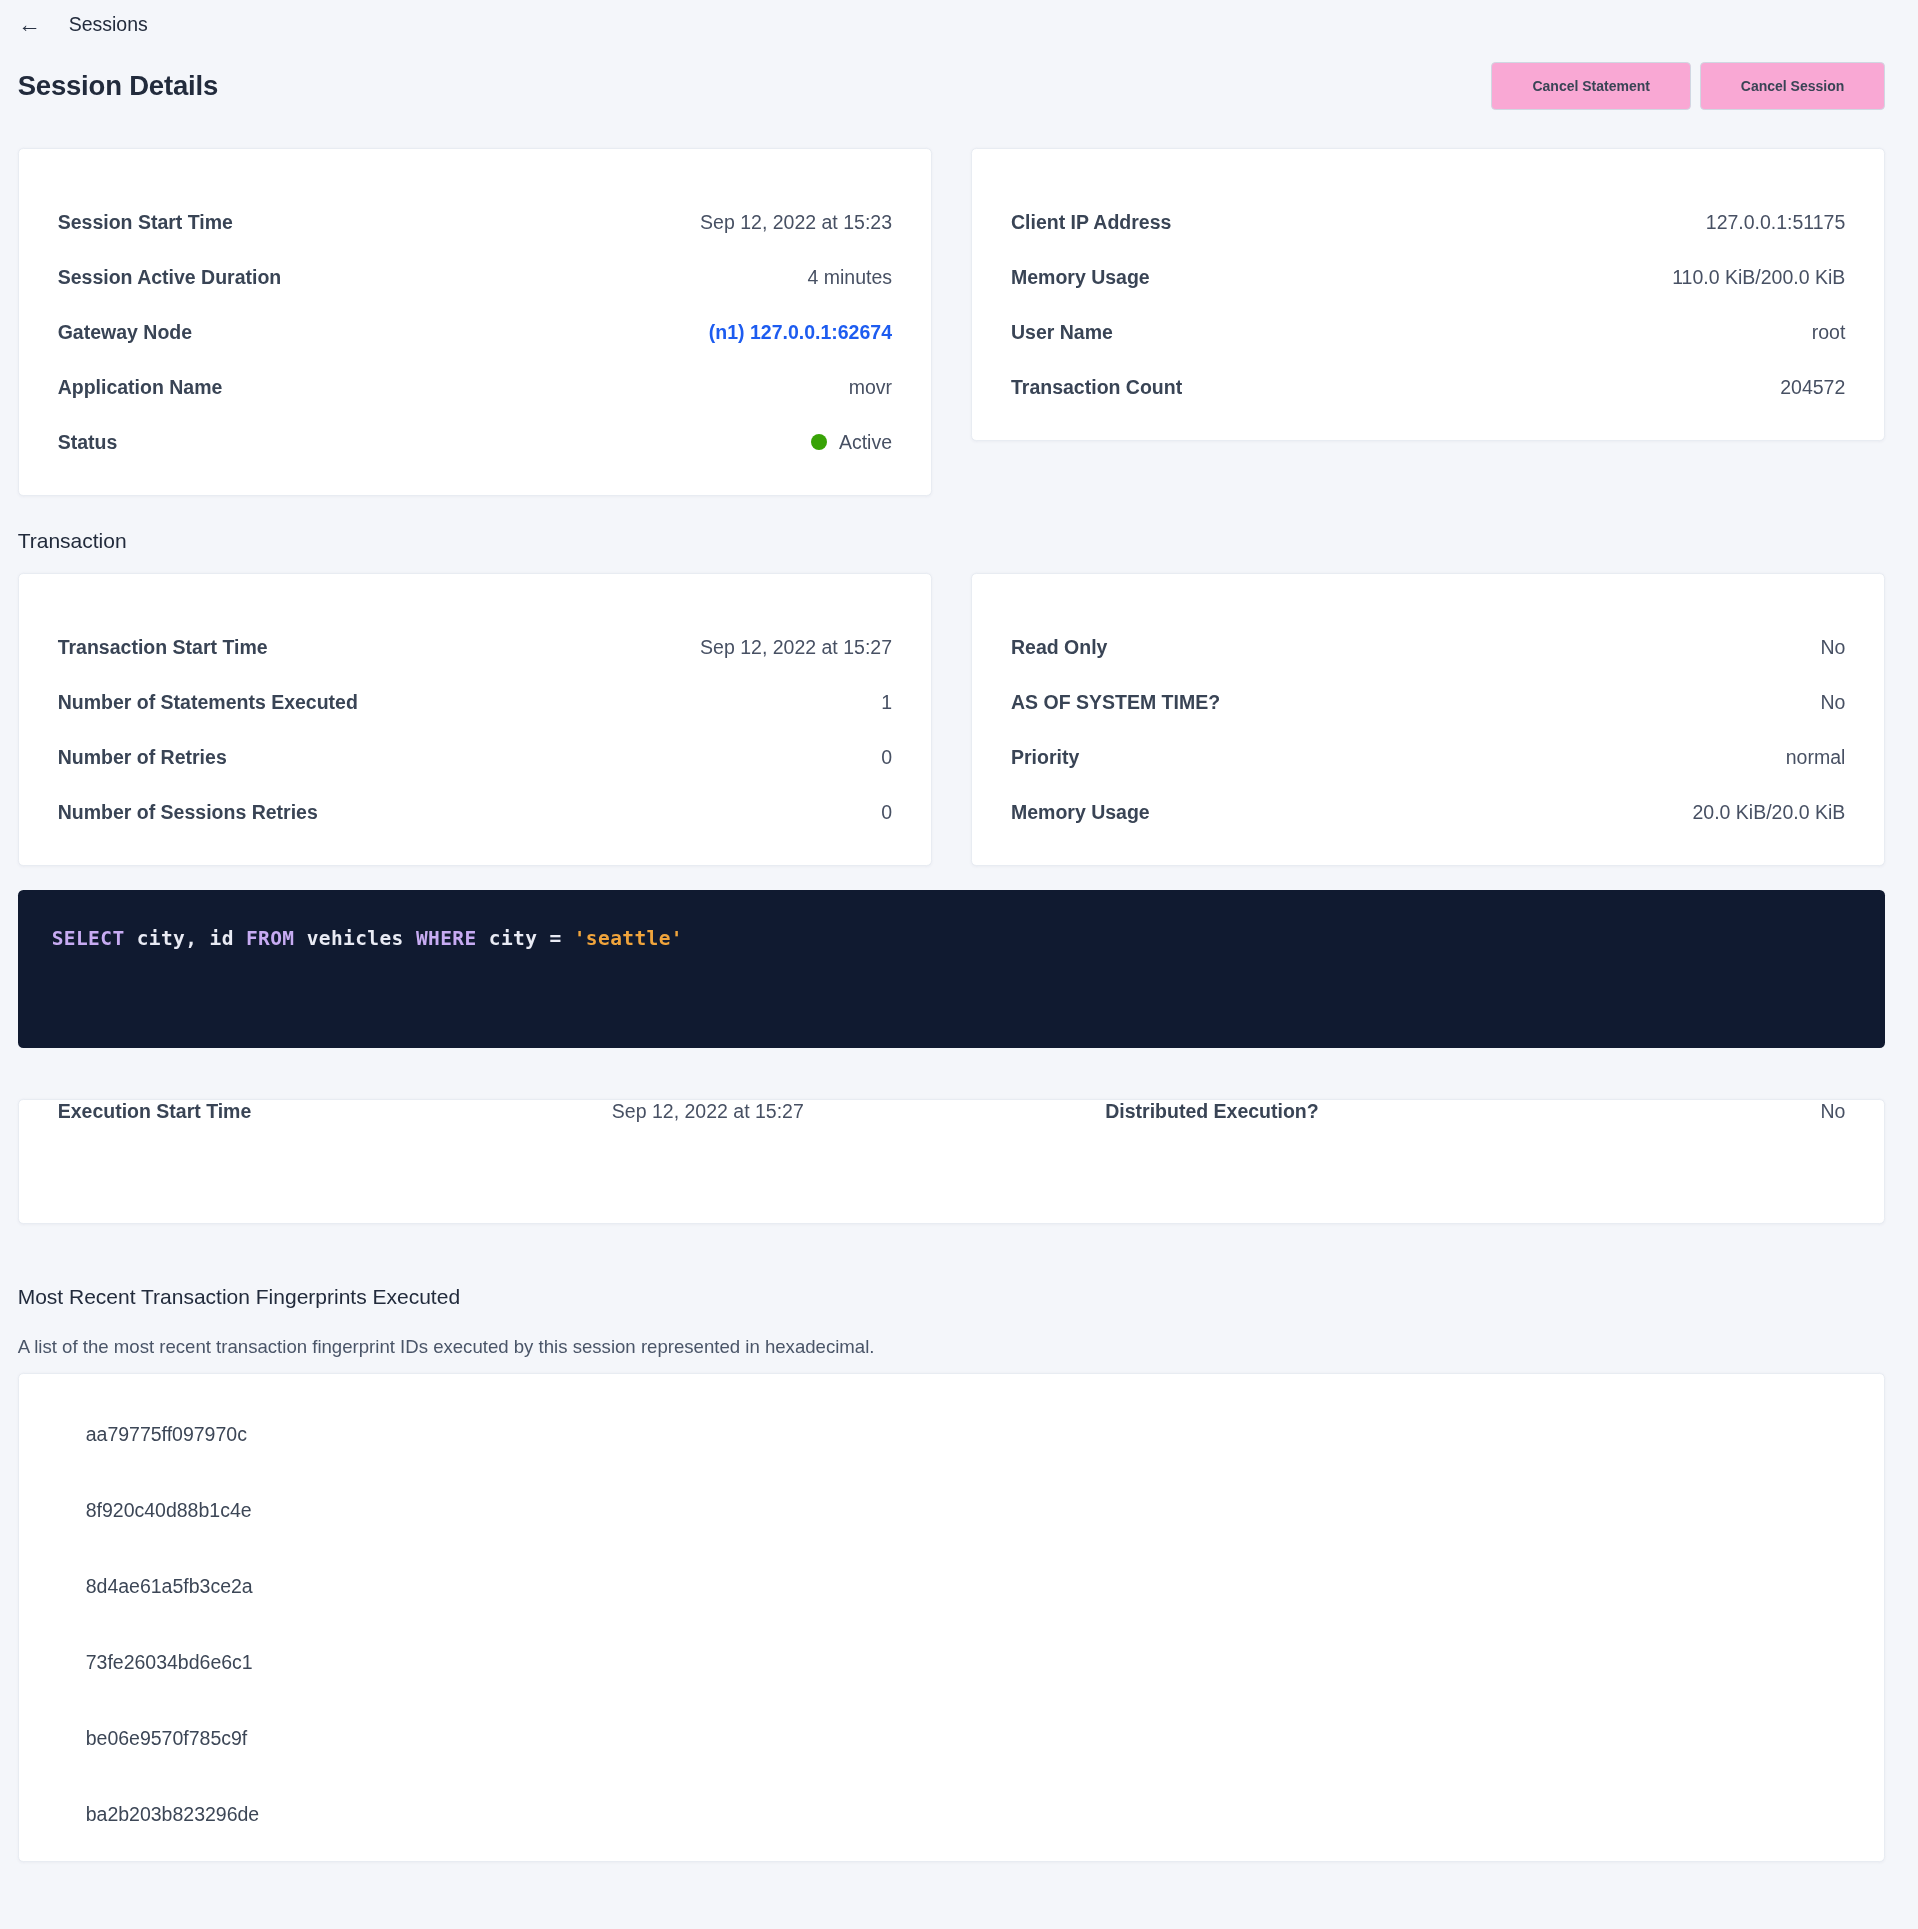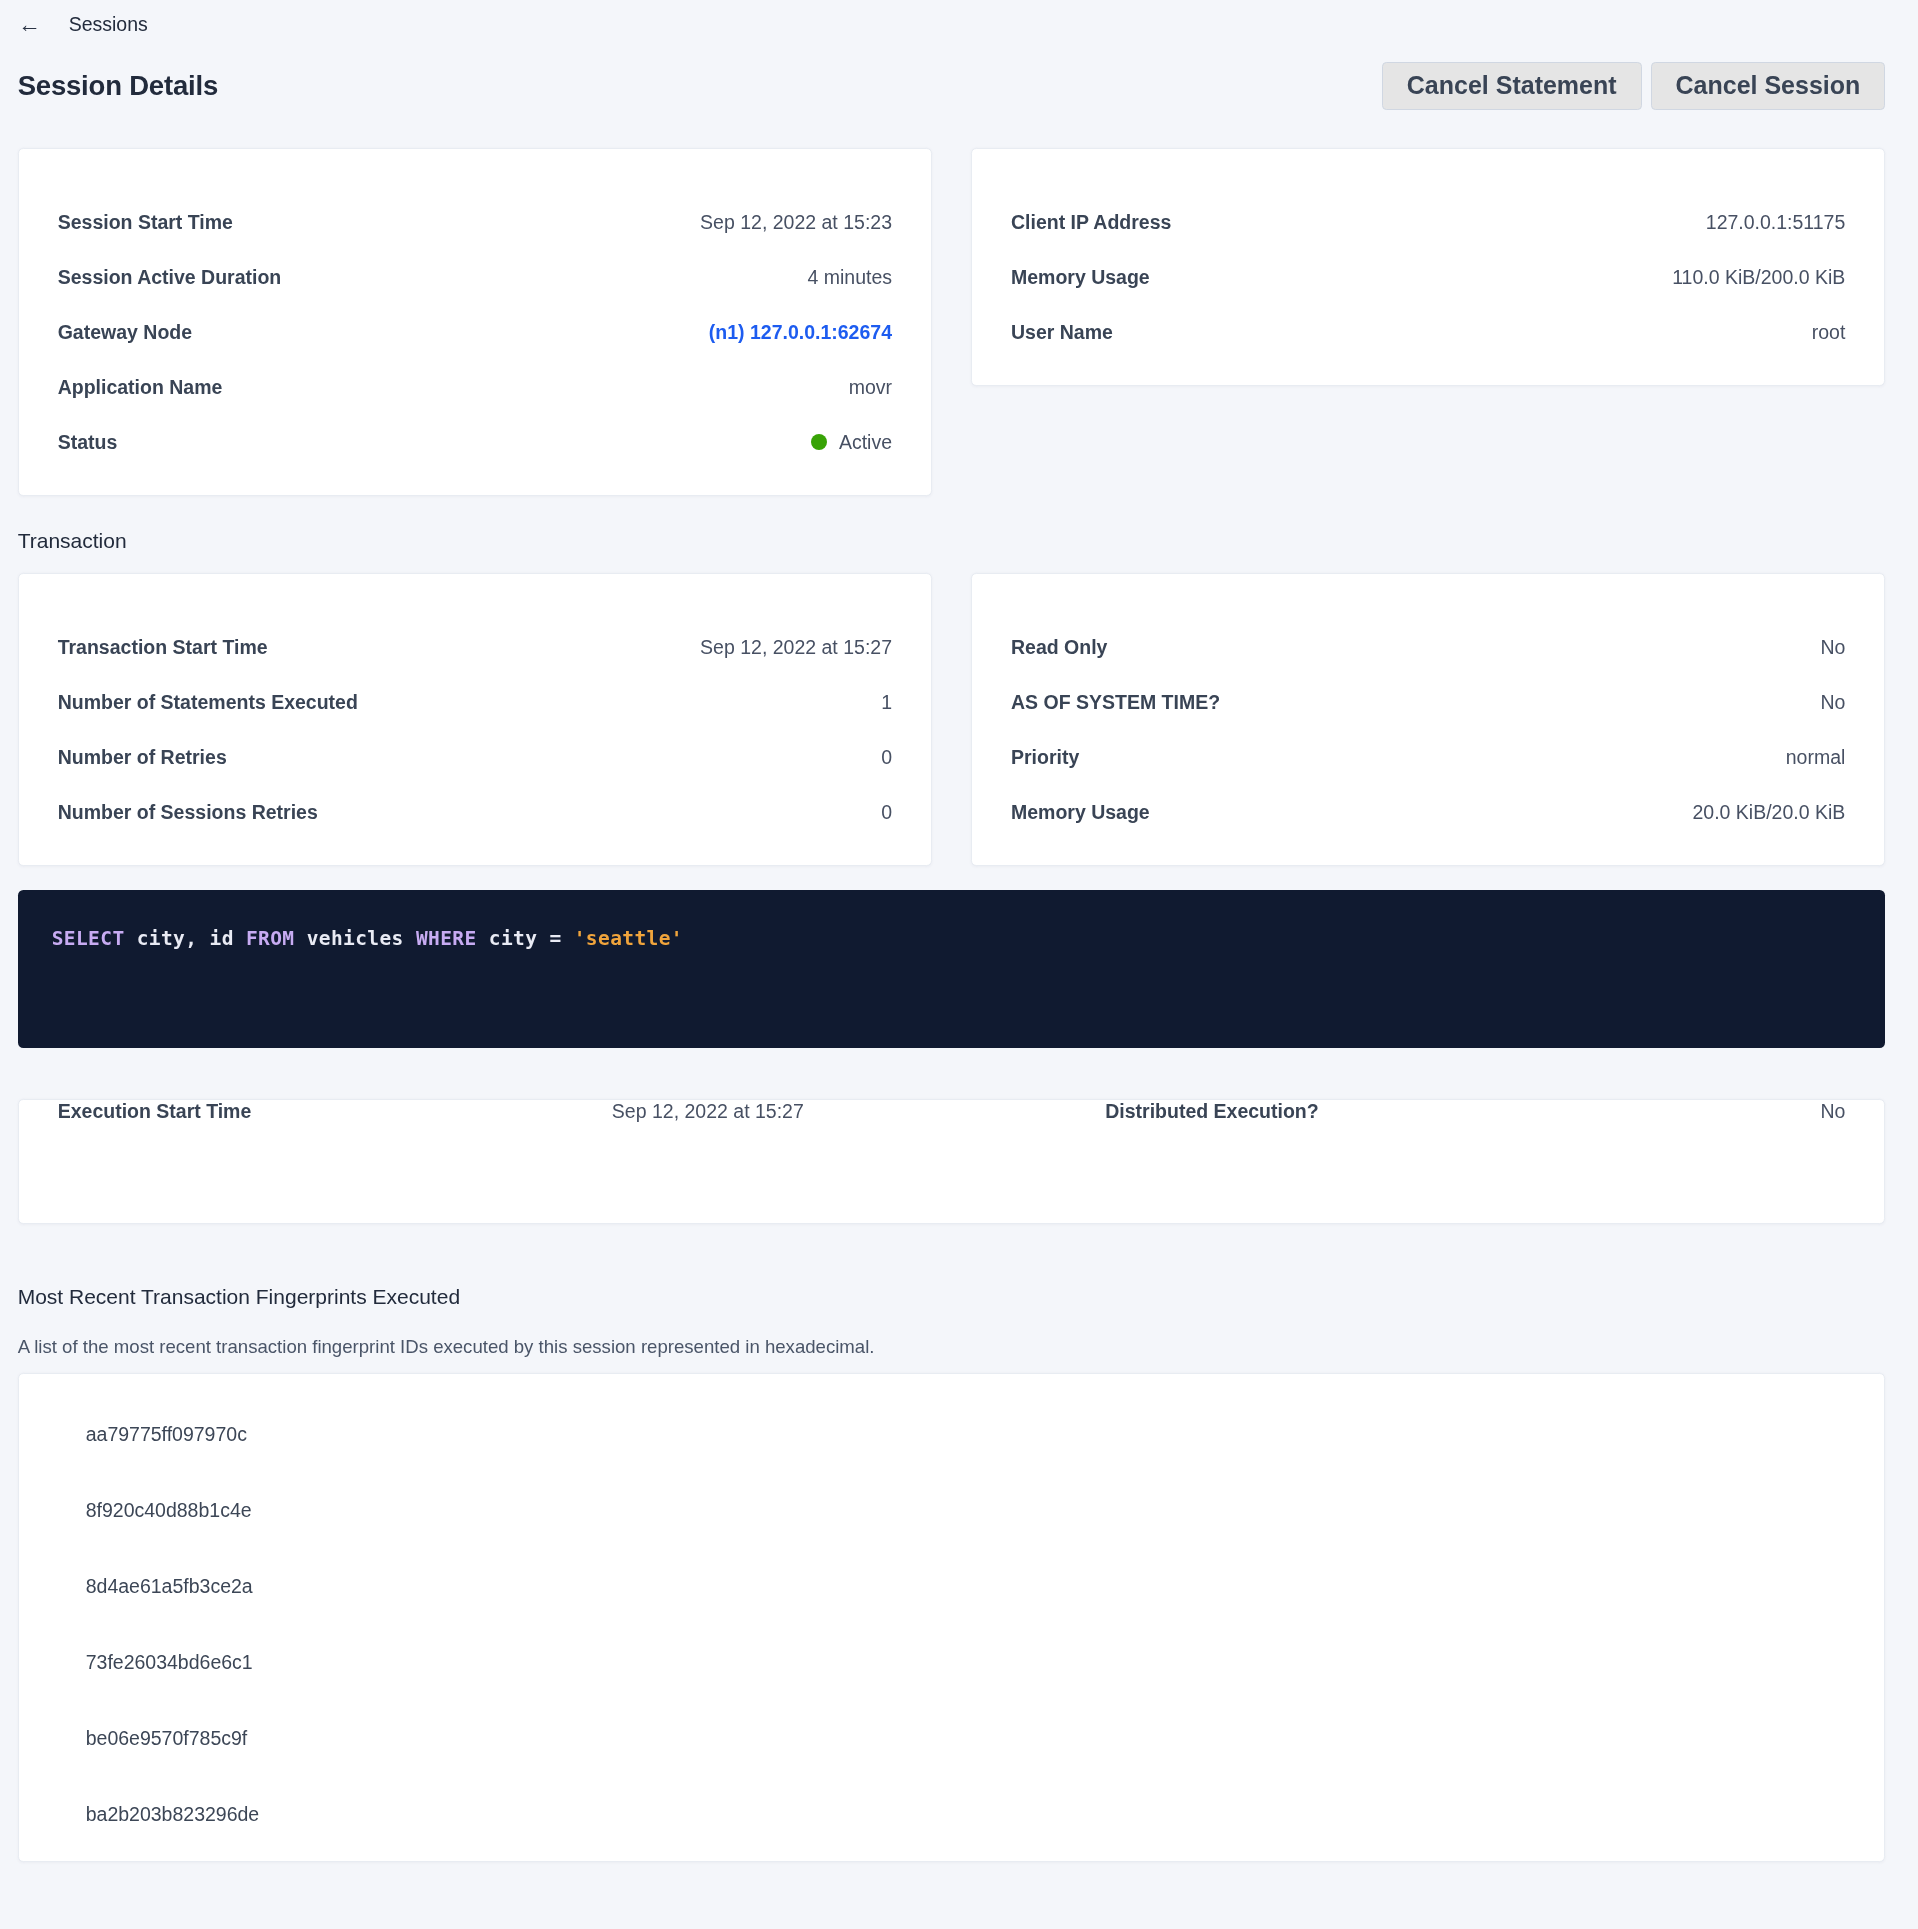--- a/index.html
+++ b/index.html
@@ -28,22 +28,22 @@
   
   .breadcrumb{display:flex;align-items:center;gap:14px;height:28px;cursor:pointer;}
   .back-arrow{font-size:23px;color:#2a3344;line-height:1;}
   .breadcrumb-label{font-size:19.5px;color:#232c3d;margin-left:14px;}
 
   
   .header-row{margin-top:23px;display:flex;align-items:center;justify-content:space-between;}
   .page-title{font-size:27.5px;font-weight:700;color:var(--heading_ink);letter-spacing:-0.2px;}
   .actions{display:flex;gap:8.9px;}
   .btn{
-    height:48px;padding:0 24px;background:#e5e5e5;border:0.9px solid #d0d7e2;border-radius:4.4px;
-    font-family:"Liberation Sans", sans-serif;font-size:25px;font-weight:700;color:#394455;cursor:pointer;
+    height:48px;padding:0 40px;background:#f9a8d4;border:0.9px solid #d0d7e2;border-radius:4.4px;
+    font-family:"Liberation Sans", sans-serif;font-size:14px;font-weight:700;color:#394455;cursor:pointer;
   }
 
   
   .cards-row{display:grid;grid-template-columns:1fr 1fr;gap:39px;align-items:start;}
   .row1{margin-top:38px;}
   .row2{margin-top:20.4px;}
   .card{
     background:#ffffff;border:0.9px solid #e8ecf2;border-radius:5.3px;
     box-shadow:0 0.9px 2.7px rgba(55,65,90,0.05);
   }
@@ -133,20 +133,24 @@
         <span class="kv-label">Client IP Address</span>
         <span class="kv-value">127.0.0.1:51175</span>
       </div>
       <div class="kv-row">
         <span class="kv-label">Memory Usage</span>
         <span class="kv-value">110.0 KiB/200.0 KiB</span>
       </div>
       <div class="kv-row">
         <span class="kv-label">User Name</span>
         <span class="kv-value">root</span>
+      </div>
+      <div class="kv-row">
+        <span class="kv-label">Transaction Count</span>
+        <span class="kv-value">204572</span>
       </div>
     </section>
   </div>
 
   <h2 class="section-heading h-transaction">Transaction</h2>
 
   <div class="cards-row row2">
     <section class="card card-pad">
       <div class="kv-row">
         <span class="kv-label">Transaction Start Time</span>

